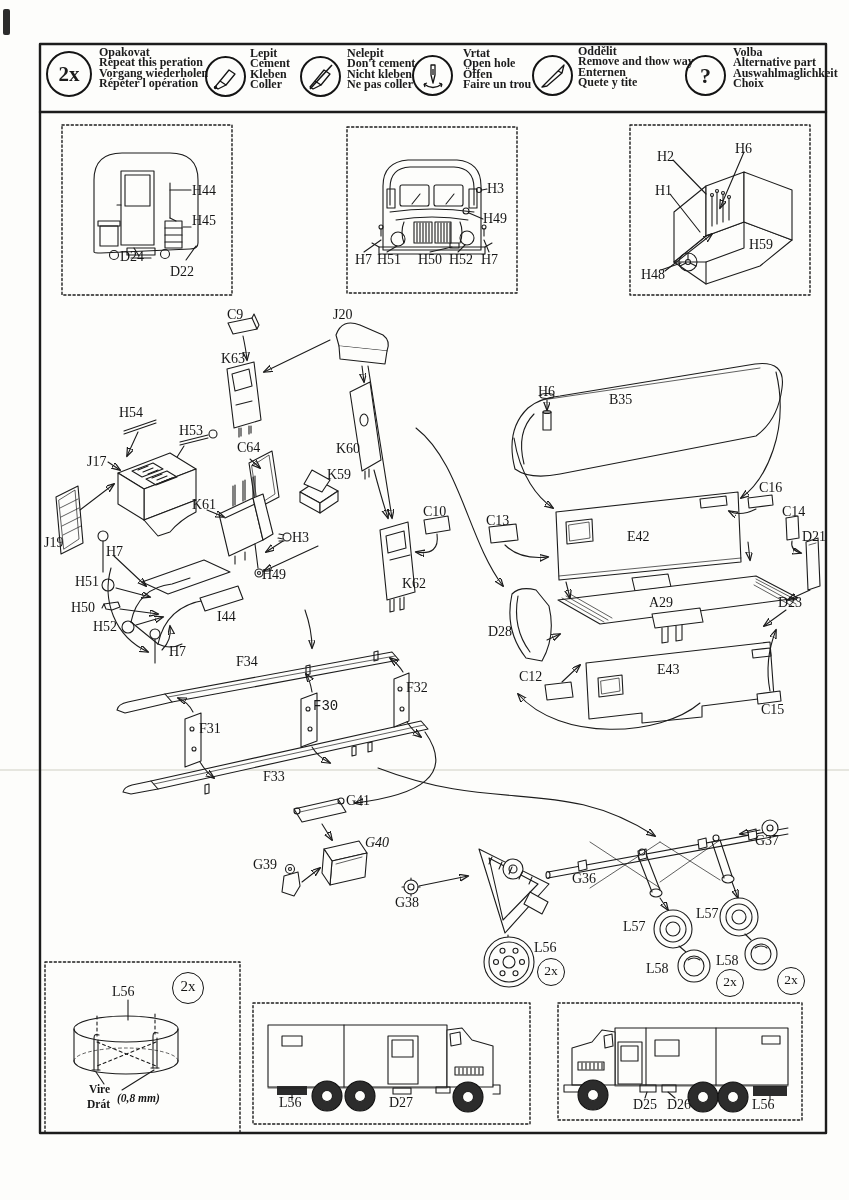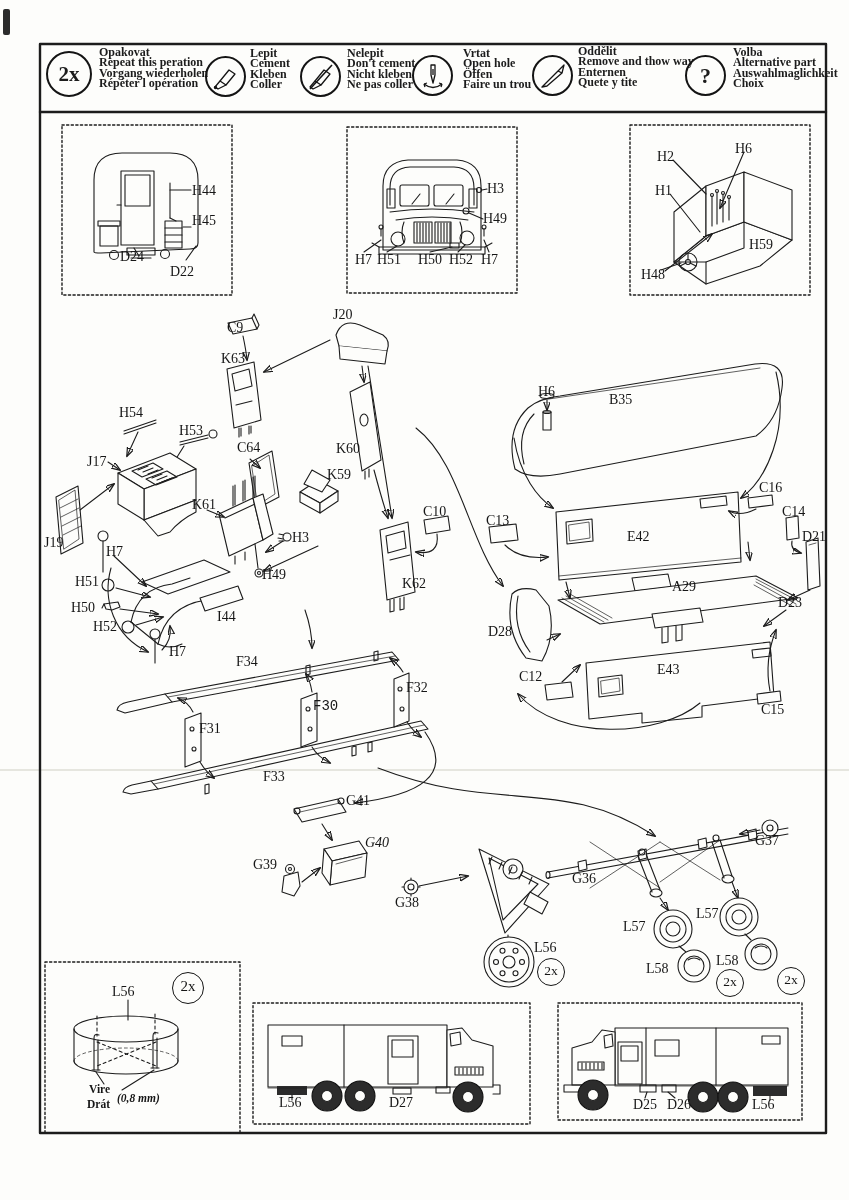--- a/index.html
+++ b/index.html
@@ -618,21 +618,21 @@
       <span class="plabel" style="left: 355px; top: 252px;">H7</span>
       <span class="plabel" style="left: 377px; top: 252px;">H51</span>
       <span class="plabel" style="left: 418px; top: 252px;">H50</span>
       <span class="plabel" style="left: 449px; top: 252px;">H52</span>
       <span class="plabel" style="left: 481px; top: 252px;">H7</span>
       <span class="plabel" style="left: 657px; top: 149px;">H2</span>
       <span class="plabel" style="left: 735px; top: 141px;">H6</span>
       <span class="plabel" style="left: 655px; top: 183px;">H1</span>
       <span class="plabel" style="left: 641px; top: 267px;">H48</span>
       <span class="plabel" style="left: 749px; top: 237px;">H59</span>
-      <span class="plabel" style="left: 227px; top: 320px;">C9</span>
+      <span class="plabel" style="left: 227px; top: 307px;">C9</span>
       <span class="plabel" style="left: 221px; top: 351px;">K63</span>
       <span class="plabel" style="left: 333px; top: 307px;">J20</span>
       <span class="plabel" style="left: 336px; top: 441px;">K60</span>
       <span class="plabel" style="left: 237px; top: 440px;">C64</span>
       <span class="plabel" style="left: 327px; top: 467px; text-align: right;">K59</span>
       <span class="plabel" style="left: 192px; top: 497px;">K61</span>
       <span class="plabel" style="left: 119px; top: 405px;">H54</span>
       <span class="plabel" style="left: 179px; top: 423px;">H53</span>
       <span class="plabel" style="left: 87px; top: 454px;">J17</span>
       <span class="plabel" style="left: 44px; top: 535px;">J19</span>
@@ -647,21 +647,21 @@
       <span class="plabel" style="left: 423px; top: 504px;">C10</span>
       <span class="plabel" style="left: 402px; top: 576px;">K62</span>
       <span class="plabel" style="left: 486px; top: 513px;">C13</span>
       <span class="plabel" style="left: 538px; top: 384px;">H6</span>
       <span class="plabel" style="left: 609px; top: 392px;">B35</span>
       <span class="plabel" style="left: 759px; top: 480px;">C16</span>
       <span class="plabel" style="left: 782px; top: 504px;">C14</span>
       <span class="plabel" style="left: 802px; top: 529px;">D21</span>
       <span class="plabel" style="left: 627px; top: 529px;">E42</span>
       <span class="plabel" style="left: 488px; top: 624px;">D28</span>
-      <span class="plabel" style="left: 649px; top: 579px; margin-left: 23px;">A29</span>
+      <span class="plabel" style="left: 649px; top: 595px;">A29</span>
       <span class="plabel" style="left: 778px; top: 595px;">D23</span>
       <span class="plabel" style="left: 519px; top: 669px;">C12</span>
       <span class="plabel" style="left: 657px; top: 662px;">E43</span>
       <span class="plabel" style="left: 761px; top: 702px;">C15</span>
       <span class="plabel" style="left: 236px; top: 654px;">F34</span>
       <span class="plabel" style="left: 406px; top: 680px;">F32</span>
       <span class="plabel" style="left: 313px; top: 699px; font-family: Liberation Mono, monospace;">F30</span>
       <span class="plabel" style="left: 199px; top: 721px;">F31</span>
       <span class="plabel" style="left: 263px; top: 769px;">F33</span>
       <span class="plabel" style="left: 346px; top: 793px;">G41</span>

